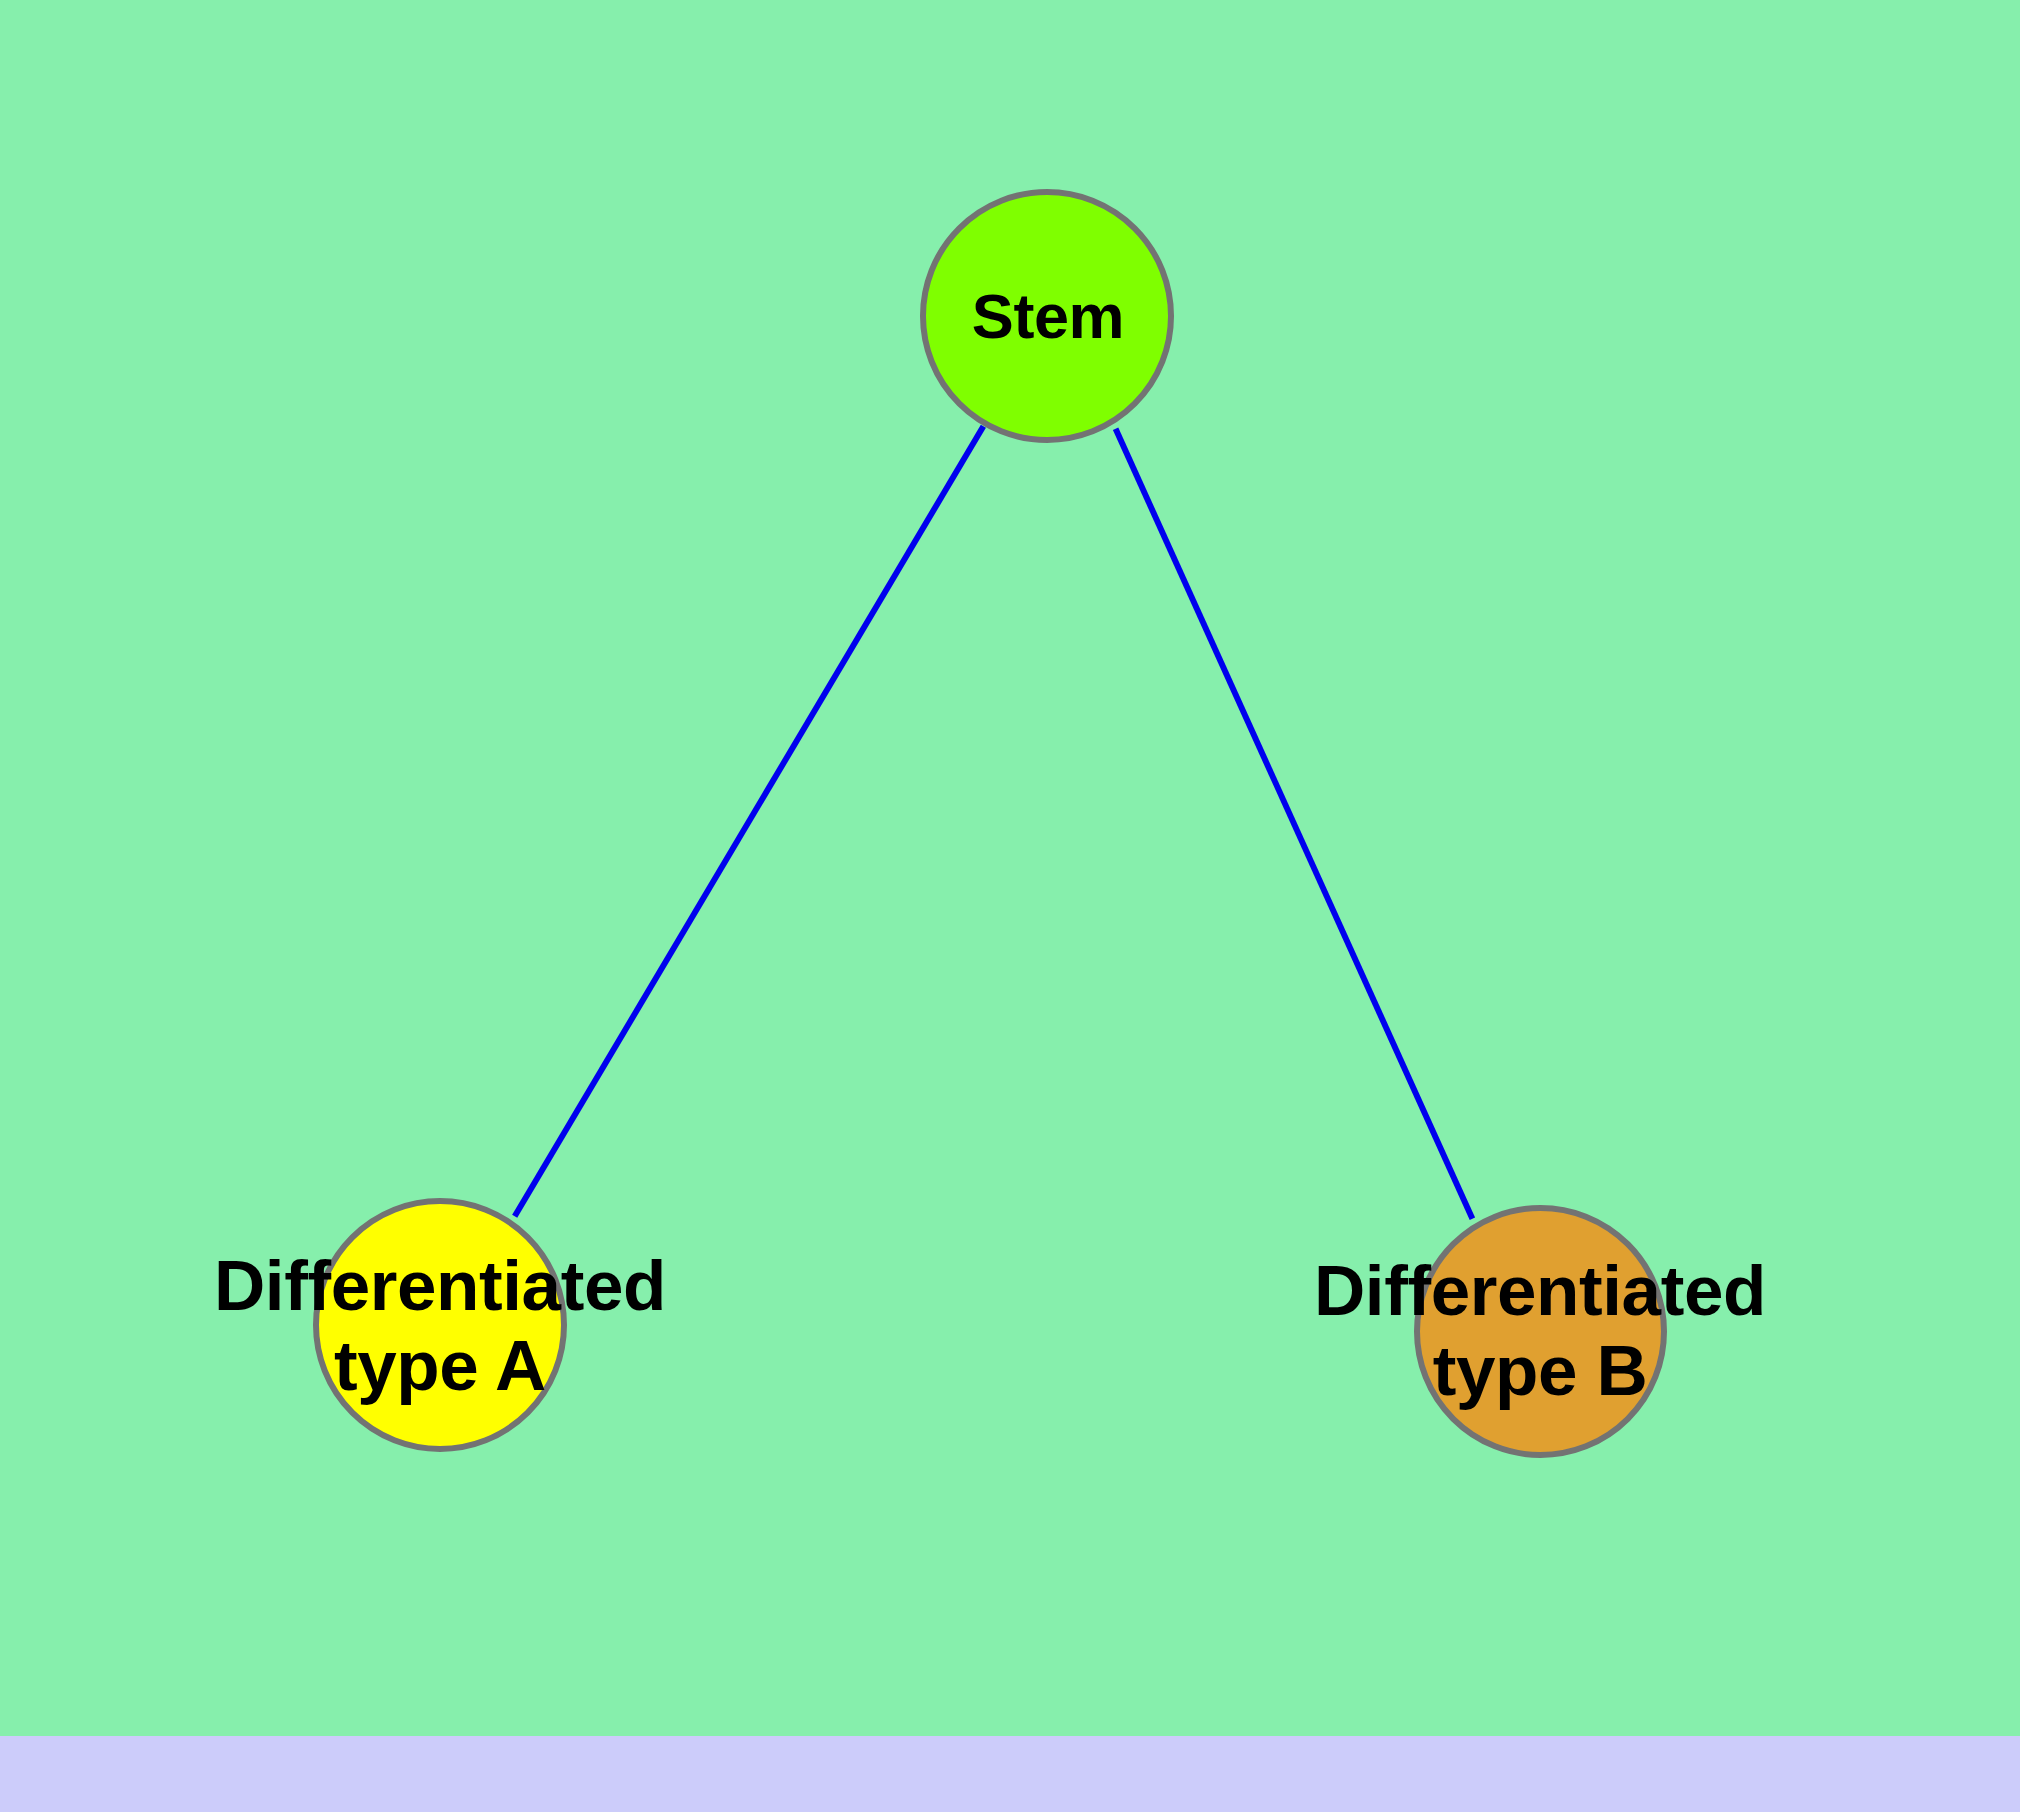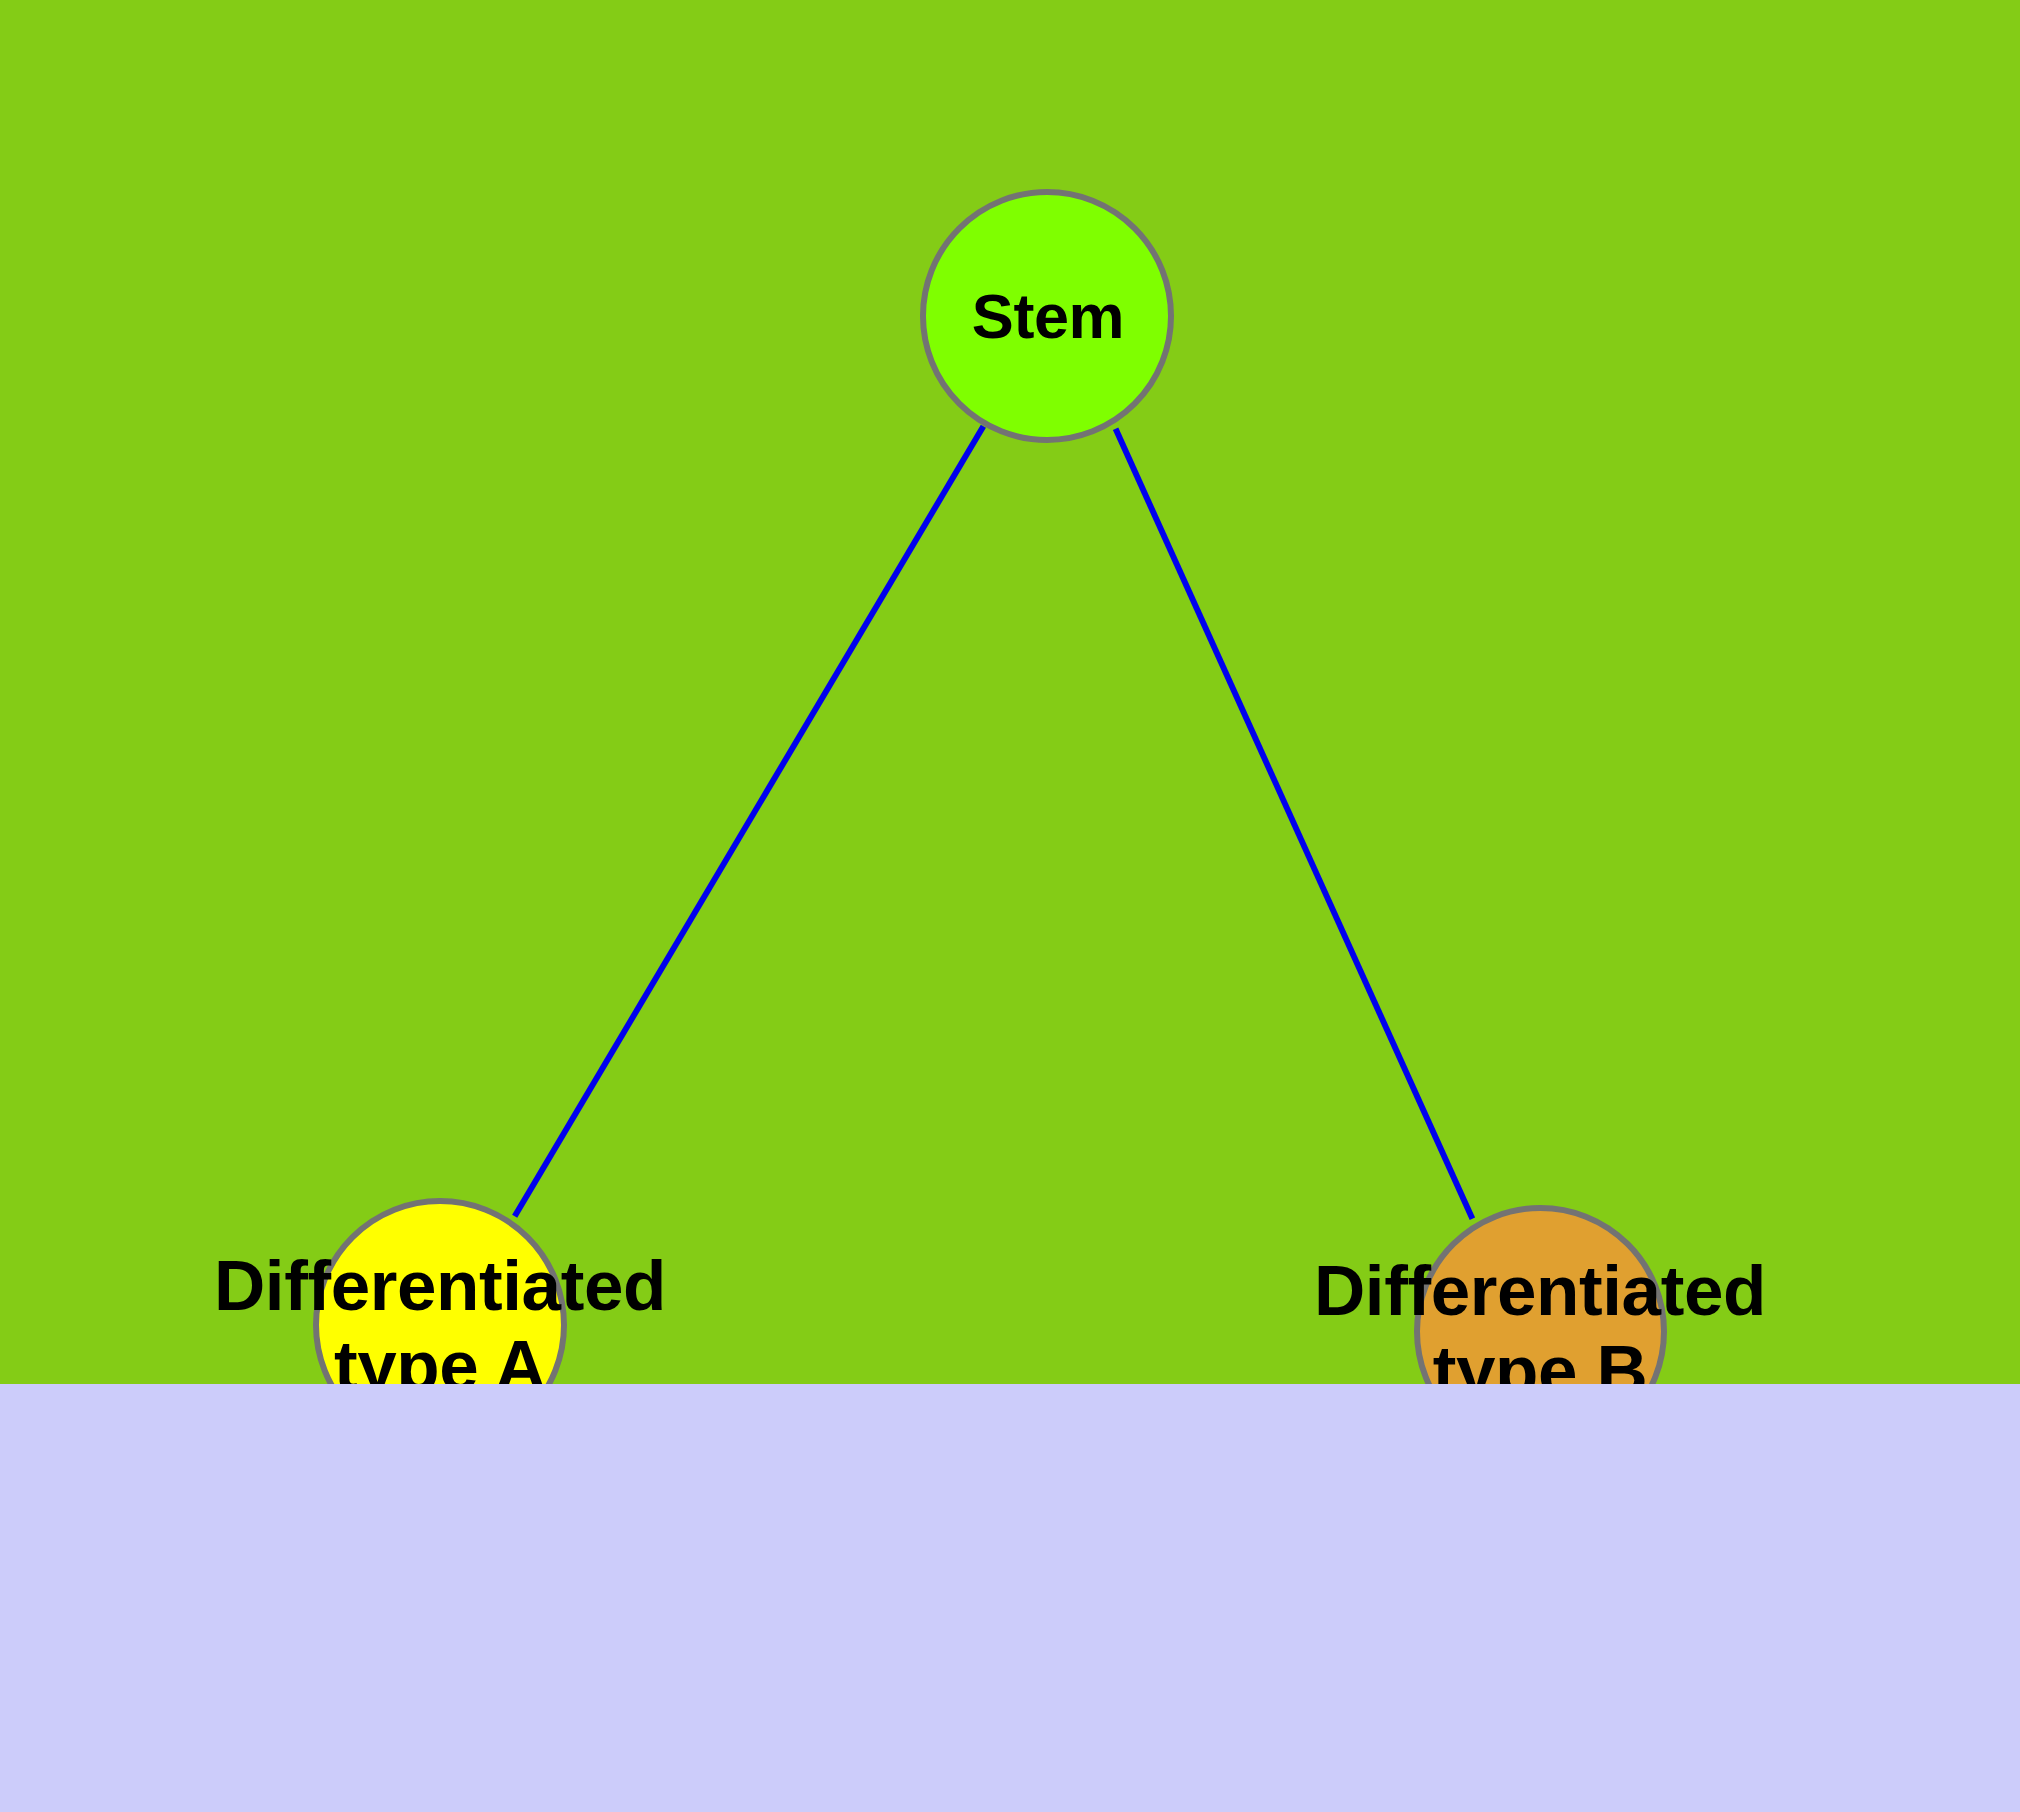--- a/index.html
+++ b/index.html
@@ -4,22 +4,22 @@
 <title>Cell Differentiation Graph</title>
 <style>
   html, body {
     margin: 0;
     padding: 0;
     background: #ccccfa;
   }
   #canvas {
     position: relative;
     width: 2021px;
-    height: 1384px;
-    background: #84cc16;
+    height: 1736px;
+    background: #86efac;
     overflow: hidden;
     font-family: "Liberation Sans", "DejaVu Sans", sans-serif;
   }
   #edge-layer {
     position: absolute;
     left: 0;
     top: 0;
     width: 2021px;
     height: 1812px;
     z-index: 1;

